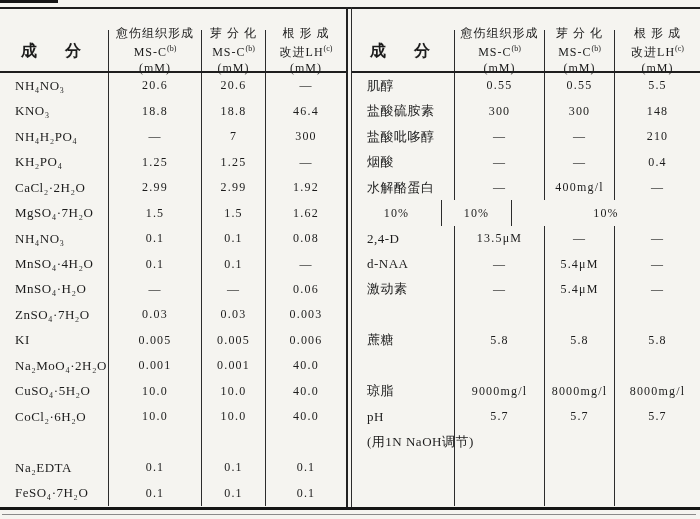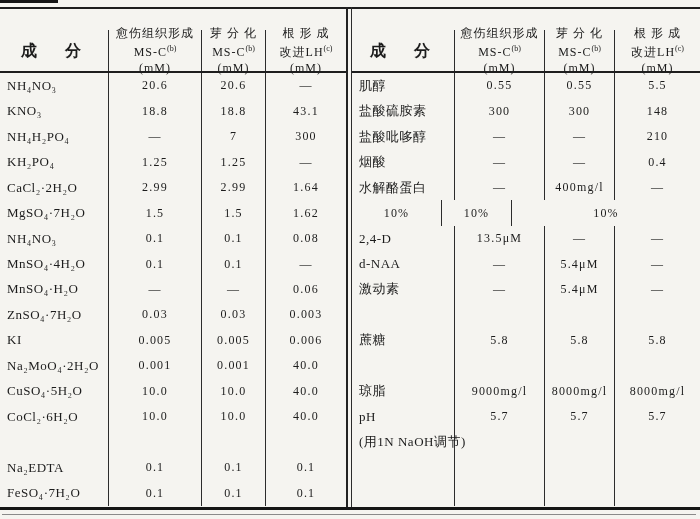--- a/index.html
+++ b/index.html
@@ -30,21 +30,21 @@
   .hcell{display:flex;flex-direction:column;justify-content:center;align-items:center;
          font-size:12px;line-height:16px;box-sizing:border-box;letter-spacing:1px;margin-top:23px;}
   .hcell .sup{font-size:8px;vertical-align:super;letter-spacing:0;}
   .hline{white-space:nowrap;}
   .comp-head{justify-content:center;font-size:16px;letter-spacing:6px;font-weight:bold;}
 
   .rows{display:flex;flex-direction:column;height:433px;}
   .trow{flex:1;display:flex;align-items:center;box-sizing:border-box;}
   .cell{box-sizing:border-box;height:100%;display:flex;align-items:center;justify-content:center;
         font-size:12px;letter-spacing:1.2px;white-space:nowrap;}
-  .cell.clab{justify-content:flex-start;padding-left:7px;font-size:13px;letter-spacing:0.5px;}
+  .cell.clab{justify-content:flex-start;padding-left:15px;font-size:13px;letter-spacing:0.5px;}
 
   
   .left .w-lab{width:109px;}
   .left .w-c1{width:93px;}
   .left .w-c2{width:64px;}
   .left .w-c3{flex:1;}
   
   .right .w-lab{width:103px;}
   .right .w-c1{width:90px;}
   .right .w-c2{width:70px;}
@@ -85,39 +85,39 @@
         <div class="trow">
           <div class="cell clab w-lab vsep">NH₄NO₃</div>
           <div class="cell w-c1 vsep">20.6</div>
           <div class="cell w-c2 vsep">20.6</div>
           <div class="cell w-c3">—</div>
         </div>
         <div class="trow">
           <div class="cell clab w-lab vsep">KNO₃</div>
           <div class="cell w-c1 vsep">18.8</div>
           <div class="cell w-c2 vsep">18.8</div>
-          <div class="cell w-c3">43.1</div>
+          <div class="cell w-c3">46.4</div>
         </div>
         <div class="trow">
           <div class="cell clab w-lab vsep">NH₄H₂PO₄</div>
           <div class="cell w-c1 vsep">—</div>
           <div class="cell w-c2 vsep">7</div>
           <div class="cell w-c3">300</div>
         </div>
         <div class="trow">
           <div class="cell clab w-lab vsep">KH₂PO₄</div>
           <div class="cell w-c1 vsep">1.25</div>
           <div class="cell w-c2 vsep">1.25</div>
           <div class="cell w-c3">—</div>
         </div>
         <div class="trow">
           <div class="cell clab w-lab vsep">CaCl₂·2H₂O</div>
           <div class="cell w-c1 vsep">2.99</div>
           <div class="cell w-c2 vsep">2.99</div>
-          <div class="cell w-c3">1.64</div>
+          <div class="cell w-c3">1.92</div>
         </div>
         <div class="trow">
           <div class="cell clab w-lab vsep">MgSO₄·7H₂O</div>
           <div class="cell w-c1 vsep">1.5</div>
           <div class="cell w-c2 vsep">1.5</div>
           <div class="cell w-c3">1.62</div>
         </div>
         <div class="trow">
           <div class="cell clab w-lab vsep">NH₄NO₃</div>
           <div class="cell w-c1 vsep">0.1</div>

